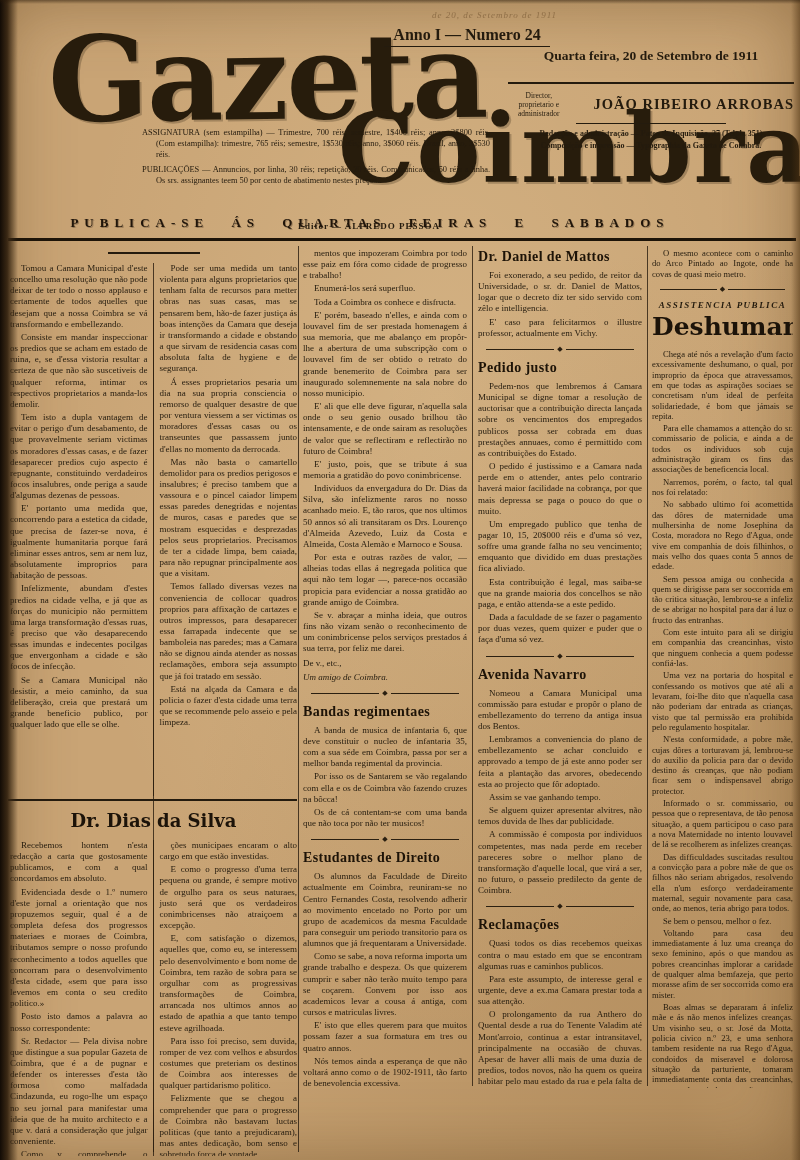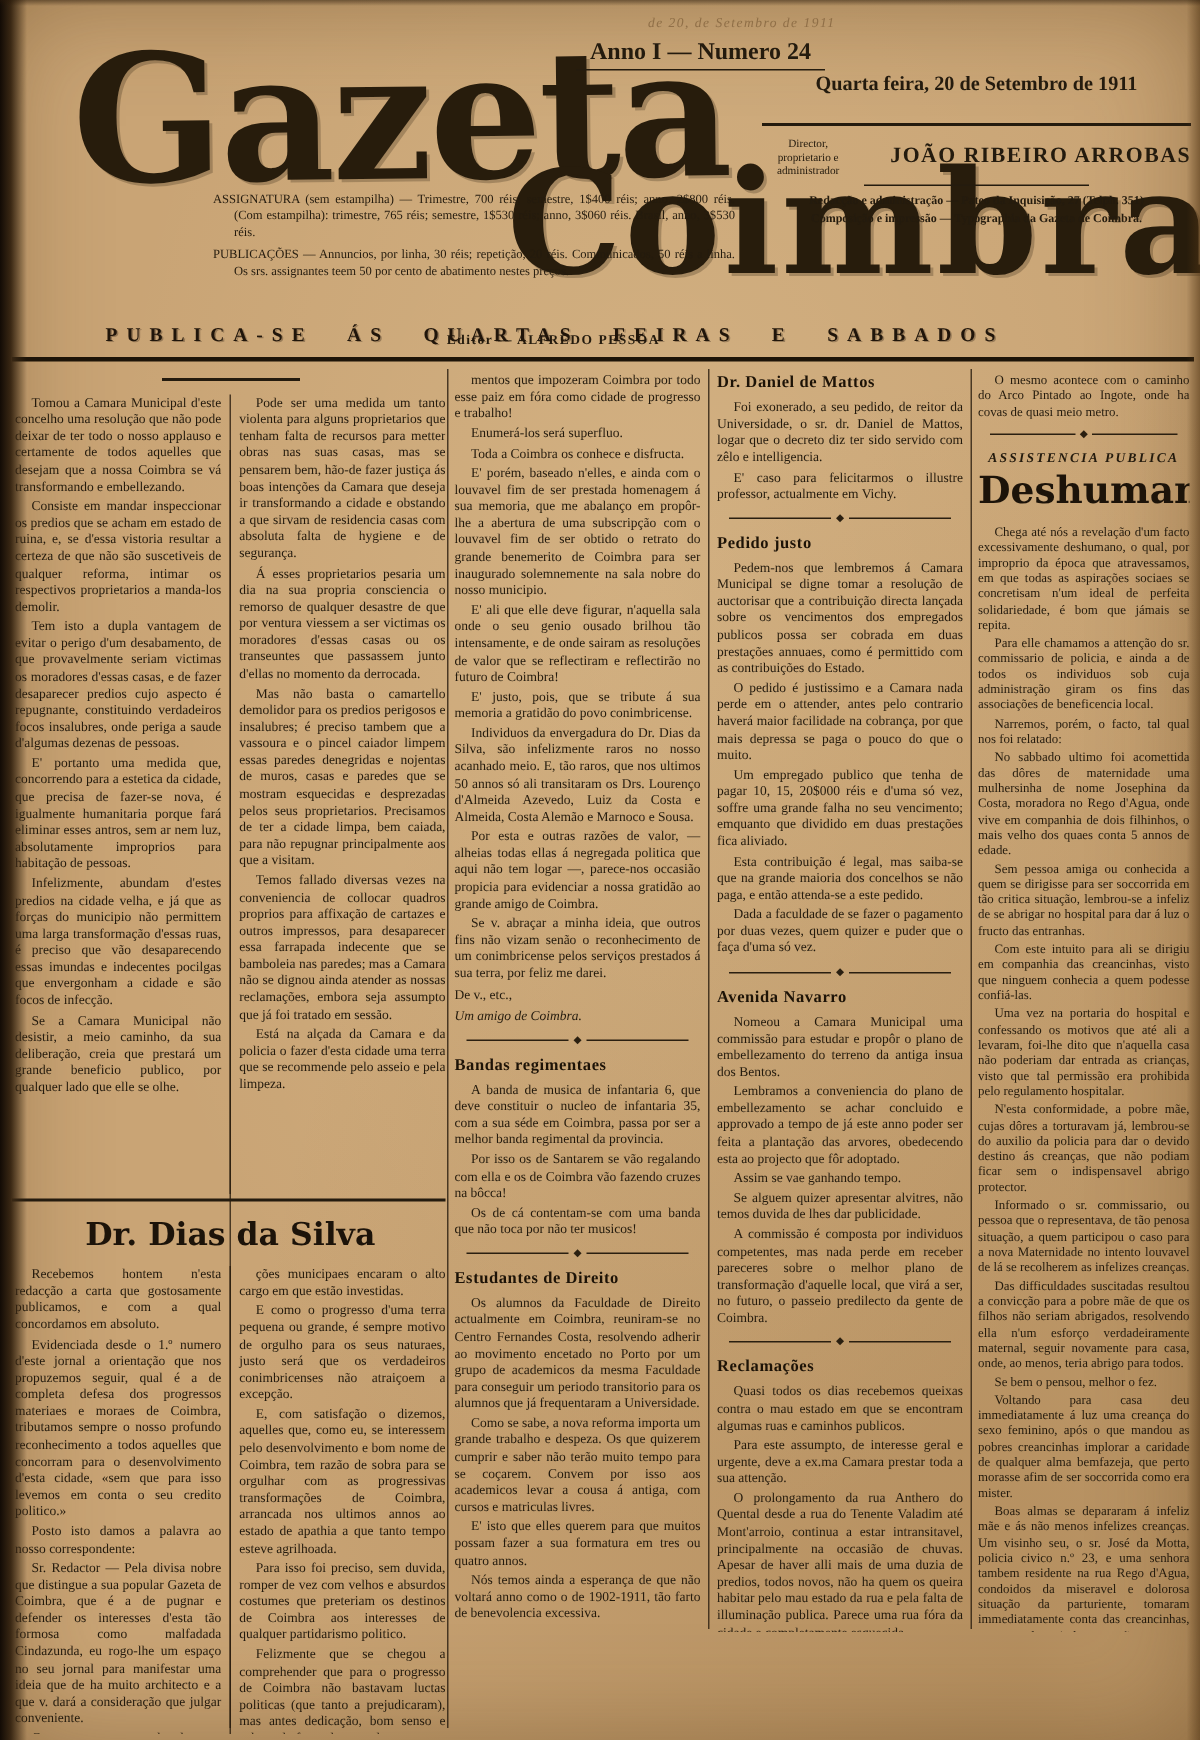--- a/index.html
+++ b/index.html
@@ -61,39 +61,39 @@
   .abox{position:absolute;overflow:hidden;z-index:2;}
   #featureBox{left:10px;top:246px;width:287px;height:550px;}
   #letterBox{left:10px;top:806px;width:287px;height:350px;}
   #col3Box{left:303px;top:248px;width:164px;height:842px;}
   #col4Box{left:478px;top:248px;width:164px;height:840px;}
   #col5Box{left:652px;top:248px;width:141px;height:840px;}
 
   .feat-title{font-family:"DejaVu Serif",serif;font-size:33px;text-align:center;
     font-weight:500;letter-spacing:1px;color:#1c1309;margin:2px 0 0;}
   .feat-rule{width:92px;height:2px;background:#241b0e;margin:6px auto 9px;}
-  .letter-title{font-family:"DejaVu Serif",serif;font-size:21px;font-weight:bold;
+  .letter-title{font-family:"DejaVu Serif",serif;font-size:18px;font-weight:bold;
     text-align:center;margin:4px 0 9px;color:#1c1309;}
 
   .twocol{display:flex;height:100%;}
   .tc-a{width:140px;padding-right:5px;border-right:1px solid rgba(40,28,14,.8);}
   .tc-b{width:140px;padding-left:6px;}
   .tc-a,.tc-b{overflow:hidden;}
 
   .col p, .subcol p{margin:0 0 2px;font-size:9px;line-height:1.24;text-align:justify;
     text-indent:11px;}
   #col5Box p{font-size:8.6px;line-height:1.2;}
   .signoff{text-align:center;text-indent:0 !important;margin-top:4px !important;}
   .signature{text-align:center;font-style:italic;text-indent:0 !important;margin-bottom:4px !important;}
 
   .orn{display:flex;align-items:center;margin:7px 8px;}
   .orn::before,.orn::after{content:"";flex:1;height:1px;background:#2a1f10;}
   .orn span{font-size:7px;color:#2a1f10;padding:0 3px;line-height:1;}
 
-  .sec-h{font-weight:bold;font-size:11px;letter-spacing:.4px;color:#1d1307;margin:1px 0 5px;}
+  .sec-h{font-weight:bold;font-size:14px;letter-spacing:.4px;color:#1d1307;margin:1px 0 5px;}
   .kicker{font-size:9px;font-weight:bold;font-style:italic;text-align:center;
     letter-spacing:1.5px;margin:2px 0 2px;}
   .big-h{font-family:"DejaVu Serif",serif;font-size:25px;font-weight:bold;text-align:center;
     color:#1c1309;margin:2px 0 8px;}
 </style>
 </head>
 <body>
 
 <div id="paper">
   <div class="edge-left"></div>

